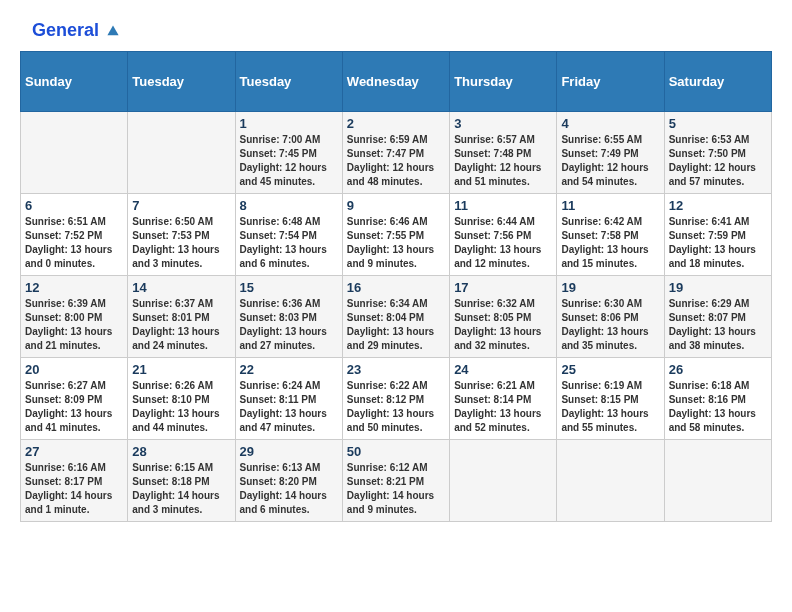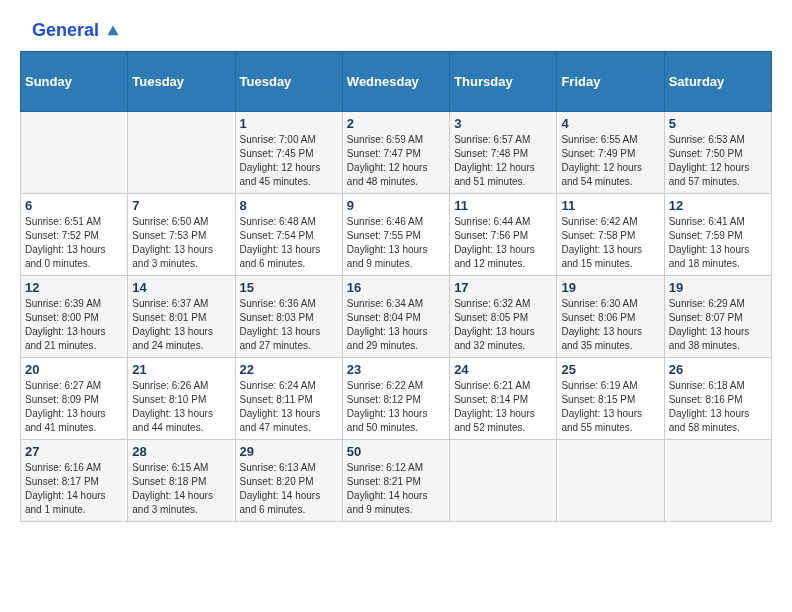--- a/index.html
+++ b/index.html
@@ -84,20 +84,21 @@
       font-weight: bold;
       font-size: 13px;
       color: #1a3a5c;
       display: block;
       margin-bottom: 2px;
     }
     .day-info {
       font-size: 10px;
       color: #333;
       line-height: 1.4;
+      font-weight: bold;
     }
     .empty-cell {
       background-color: inherit;
     }
   </style>
 </head>
 <body>
 
 <div class="header">
   <div class="logo">

